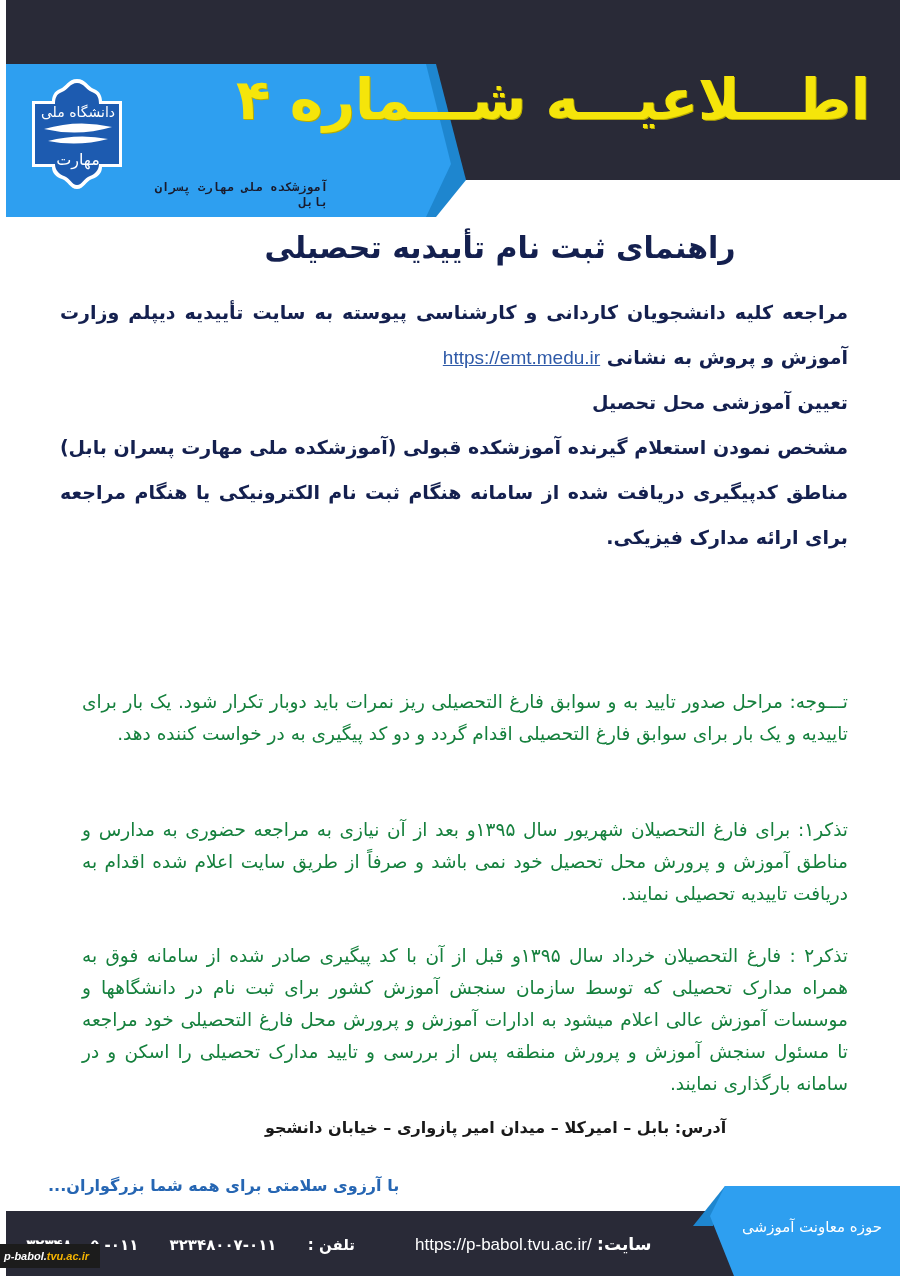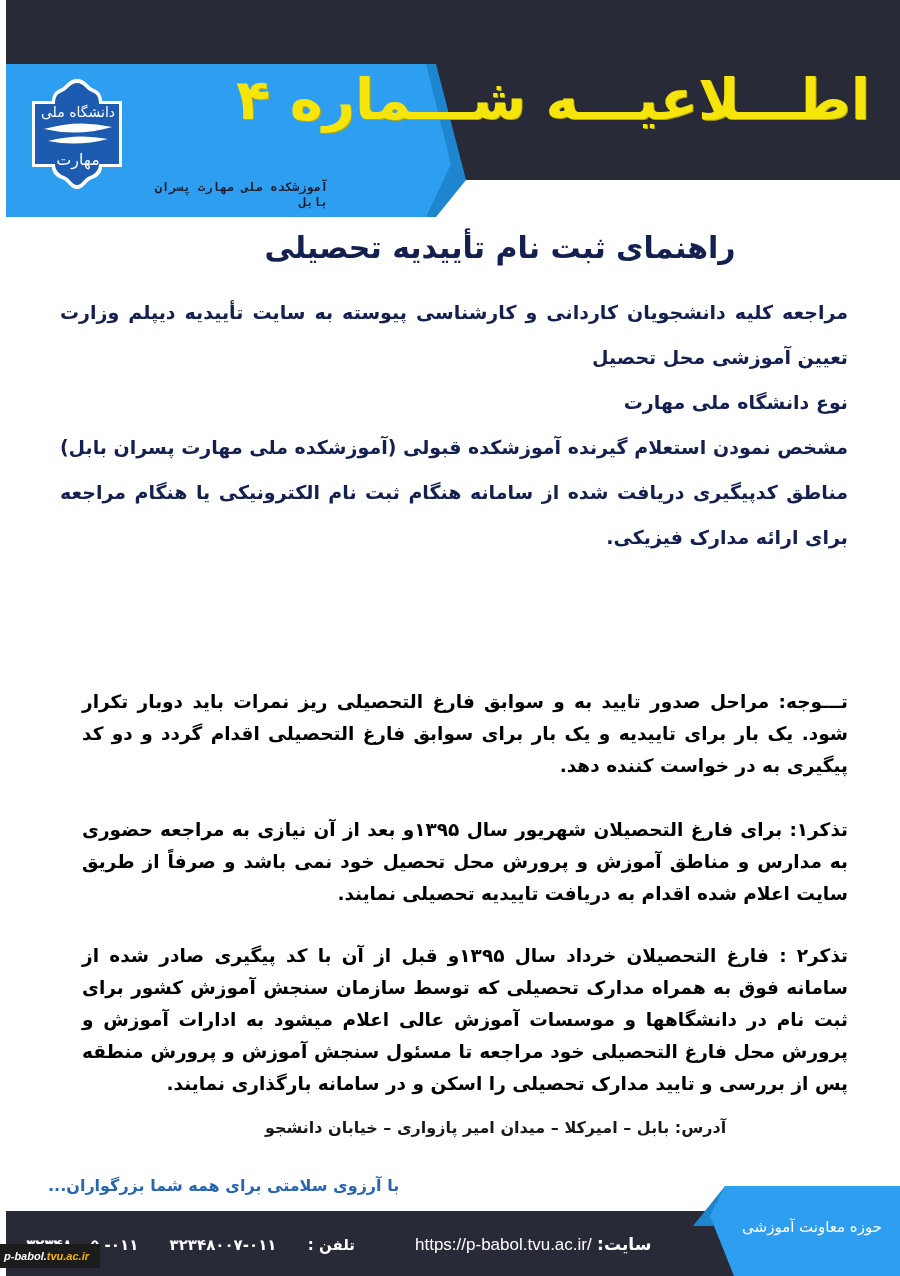--- a/index.html
+++ b/index.html
@@ -52,21 +52,21 @@
     }
     .blue-block .line { height: 45px; line-height: 45px; white-space: nowrap; }
     .blue-block .line.justify { text-align: justify; text-align-last: justify; }
     .link {
       color: #2f5aa8; text-decoration: underline; font-weight: normal;
       font-family: "Liberation Sans", sans-serif; font-size: 19px; direction: ltr; unicode-bidi: embed;
     }
     .red-block {
       position: absolute; left: 82px; right: 52px;
       direction: rtl; text-align: justify; text-align-last: right;
-      color: #000000; font-size: 18.5px; font-weight: bold; line-height: 32px;
+      color: #15803d; font-size: 18.5px; font-weight: normal; line-height: 32px;
     }
     .red-1 { top: 686px; }
     .red-2 { top: 814px; }
     .red-3 { top: 940px; }
     .address {
       position: absolute; left: 0; right: 0; top: 1118px; text-align: center;
       color: #1a1a1a; font-size: 16px; font-weight: bold; direction: rtl; padding-left: 91px;
     }
     .greeting {
       position: absolute; left: 48px; top: 1176px; width: 360px;
@@ -128,22 +128,26 @@
     <path d="M20 64 Q50 56 80 62 Q50 70 20 64 Z" fill="#ffffff"></path>
     <text x="50" y="88" font-size="16" fill="#ffffff" text-anchor="middle" font-family="DejaVu Sans, sans-serif" direction="rtl">مهارت</text>
   </svg>
 </div>
 <div class="college-name">آموزشکده ملی مهارت پسران بابل</div>
 
 <div class="doc-title">راهنمای ثبت نام تأییدیه تحصیلی</div>
 
 <div class="blue-block">
   <div class="line justify">مراجعه کلیه دانشجویان کاردانی و کارشناسی پیوسته به سایت تأییدیه دیپلم وزارت</div>
+  <div class="line">
+    <span>آموزش و پروش به نشانی</span>
+    <span> </span>
+    <a class="link">https://emt.medu.ir</a>
+  </div>
   <div class="line">تعیین آموزشی محل تحصیل</div>
-  <div class="line">نوع دانشگاه ملی مهارت</div>
   <div class="line">مشخص نمودن استعلام گیرنده آموزشکده قبولی (آموزشکده ملی مهارت پسران بابل)</div>
   <div class="line justify">مناطق کدپیگیری دریافت شده از سامانه هنگام ثبت نام الکترونیکی یا هنگام مراجعه</div>
   <div class="line">برای ارائه مدارک فیزیکی.</div>
 </div>
 
 <div class="red-block red-1">تـــوجه: مراحل صدور تایید به و سوابق فارغ التحصیلی ریز نمرات باید دوبار تکرار شود. یک بار برای تاییدیه و یک بار برای سوابق فارغ التحصیلی اقدام گردد و دو کد پیگیری به در خواست کننده دهد.</div>
 <div class="red-block red-2">تذکر۱: برای فارغ التحصیلان شهریور سال  ۱۳۹۵و بعد از آن نیازی به مراجعه حضوری به مدارس و مناطق آموزش و پرورش محل تحصیل خود نمی باشد و صرفاً از طریق سایت اعلام شده اقدام به دریافت تاییدیه تحصیلی نمایند.</div>
 <div class="red-block red-3">تذکر۲ : فارغ التحصیلان خرداد سال  ۱۳۹۵و قبل از آن با کد پیگیری صادر شده از سامانه فوق به همراه مدارک تحصیلی که توسط سازمان سنجش آموزش کشور برای ثبت نام در دانشگاهها و موسسات آموزش عالی اعلام میشود به ادارات آموزش و پرورش محل فارغ التحصیلی خود مراجعه تا مسئول سنجش آموزش و پرورش منطقه پس از بررسی و تایید مدارک تحصیلی را اسکن و در سامانه بارگذاری نمایند.</div>
 
 <div class="address">آدرس: بابل – امیرکلا – میدان امیر پازواری – خیابان دانشجو</div>

